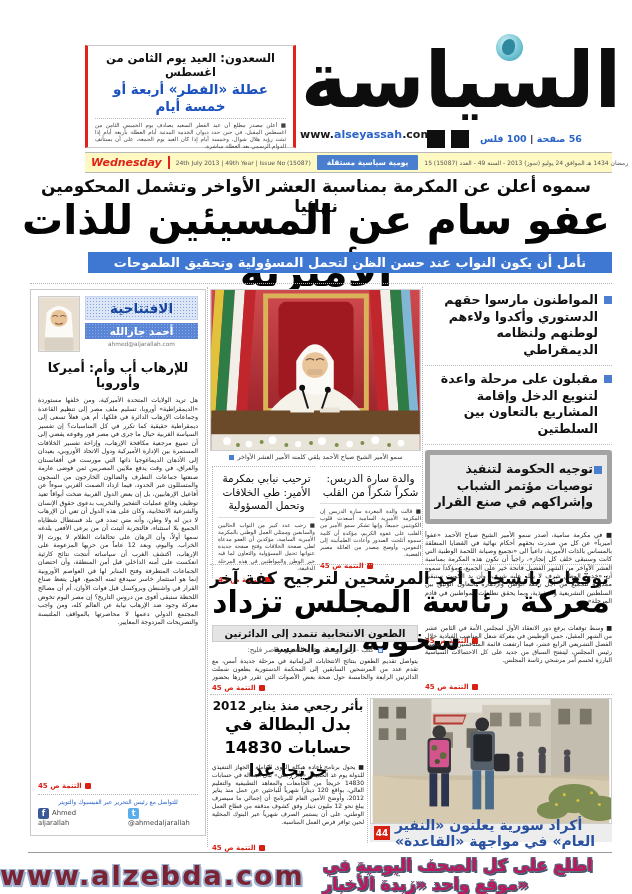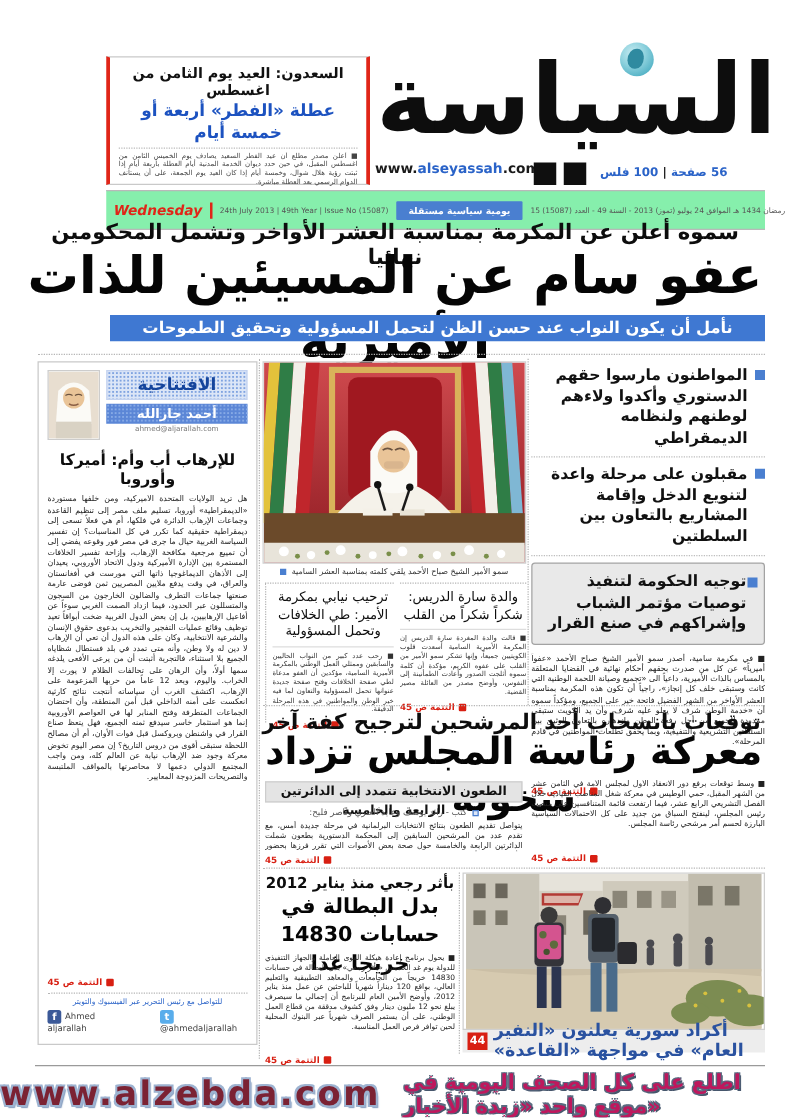--- a/index.html
+++ b/index.html
@@ -28,21 +28,21 @@
   .globe::after { content:""; position:absolute; left:6px; top:5px; width:13px; height:16px; border-radius:60% 40% 55% 45%;
     background:#2f8aa0; }
   .logo-url { left:300px; top:128px; width:170px; font-size:11px; font-weight:bold; direction:ltr; text-align:left; color:#1a1a1a; }
   .logo-url .mid { color:#2a63c8; }
   .qr-blocks { left:427px; top:130px; width:44px; height:18px; display:flex; gap:6px; direction:ltr; }
   .qr { width:18px; height:18px; background:#0f0f0f; }
   .mast-meta { left:480px; top:133px; width:132px; font-size:9.5px; font-weight:bold; color:#222; text-align:left; }
   .mast-meta .num { color:#2a63c8; }
 
   
-  .datebar { left:85px; top:152px; width:527px; height:32px; background:#86efac;
+  .datebar { left:85px; top:152px; width:527px; height:21px; background:#fef9c3;
     border-top:1px solid #b9b9b9; border-bottom:1px solid #b9b9b9;
     display:flex; direction:ltr; align-items:center; font-size:6px; color:#555; }
   .datebar .seg { padding:0 6px; white-space:nowrap; }
   .day-en { color:#e02518; font-weight:bold; font-style:italic; font-size:11px; border-right:2px solid #e02518; padding-right:6px; }
   .tagline-box { background:#4a7fd0; color:#fff; font-size:7.5px; font-weight:bold; padding:3px 10px; border-radius:1px; white-space:nowrap; }
   .spacer { flex:1; }
 
   
   .lead-kicker { left:26px; top:176px; width:580px; text-align:center; font-size:17px; font-weight:bold; color:#0d0d0d; }
   .lead-headline { left:16px; top:194px; width:600px; text-align:center; font-size:41px; font-weight:bold; color:#050505; line-height:52px; }
@@ -51,21 +51,21 @@
 
   .hrule-dotted { border-top:1px dotted #b5b5b5; height:0; }
   .vrule-dotted { border-left:1px dotted #b5b5b5; width:0; }
 
   
   .col-right { left:425px; top:287px; width:187px; }
   .bullet-item { position:relative; padding:5px 14px 7px 0; font-size:12.5px; font-weight:bold; color:#111;
     line-height:16.5px; text-align:right; border-bottom:1px dotted #bdbdbd; }
   .bullet-item:last-child { border-bottom:none; }
   .bullet-sq { position:absolute; right:0; top:9px; width:8px; height:8px; background:#4a7fd0; }
-  .bullet-graybox { background:#e9e9e9; border:1px solid #a3a3a3; border-radius:3px; margin-top:5px; padding:6px 14px 8px 2px; }
+  .bullet-graybox { background:#e9e9e9; border:5px solid #a3a3a3; border-radius:3px; margin-top:5px; padding:6px 14px 8px 2px; }
   .bullet-graybox .bullet-sq { right:5px; top:11px; }
   .lead-body { margin-top:7px; font-size:6.4px; line-height:8.3px; color:#222; text-align:justify; height:104px; overflow:hidden; }
 
   
   .amir-photo { left:210px; top:289px; width:211px; height:162px; border:1px solid #cfcfcf; }
   .photo-caption { left:210px; top:453px; width:211px; display:flex; direction:rtl; justify-content:center; gap:4px;
     font-size:6.4px; color:#333; align-items:center; }
   .cap-sq { width:5px; height:5px; background:#4a7fd0; flex:0 0 auto; }
 
   .newsbox { top:466px; height:112px; border-top:1px dotted #b5b5b5; padding-top:5px; }
@@ -248,21 +248,21 @@
       <circle cx="27" cy="157" r="2"></circle>
         <circle cx="51" cy="154" r="2"></circle>
         <circle cx="76" cy="157" r="2"></circle>
       <circle cx="101" cy="155" r="2"></circle>
         <circle cx="127" cy="157" r="2"></circle>
         <circle cx="153" cy="155" r="2"></circle>
         <circle cx="180" cy="157" r="2"></circle>
     </g>
   </svg>
   <div class="abs photo-caption">
-    <span>سمو الأمير الشيخ صباح الأحمد يلقي كلمته بمناسبة العشر السامية</span>
+    <span>سمو الأمير الشيخ صباح الأحمد يلقي كلمته الأمير العشر الأواخر</span>
     <span class="cap-sq"></span>
   </div>
 
   <div class="abs newsbox newsbox-right">
     <div class="newsbox-title">والدة سارة الدريس: شكراً شكراً من القلب</div>
     <div class="newsbox-body">■ قالت والدة المغردة سارة الدريس إن المكرمة الأميرية السامية أسعدت قلوب الكويتيين جميعاً، وإنها تشكر سمو الأمير من القلب على عفوه الكريم، مؤكدة أن كلمة سموه أثلجت الصدور وأعادت الطمأنينة إلى النفوس، وأوضح مصدر من العائلة مصير القضية.</div>
     <div class="cont-ref"><span class="sq"></span><span>التتمة ص 45</span></div>
   </div>
   <div class="abs newsbox newsbox-left">
     <div class="newsbox-title">ترحيب نيابي بمكرمة الأمير: طي الخلافات وتحمل المسؤولية</div>

